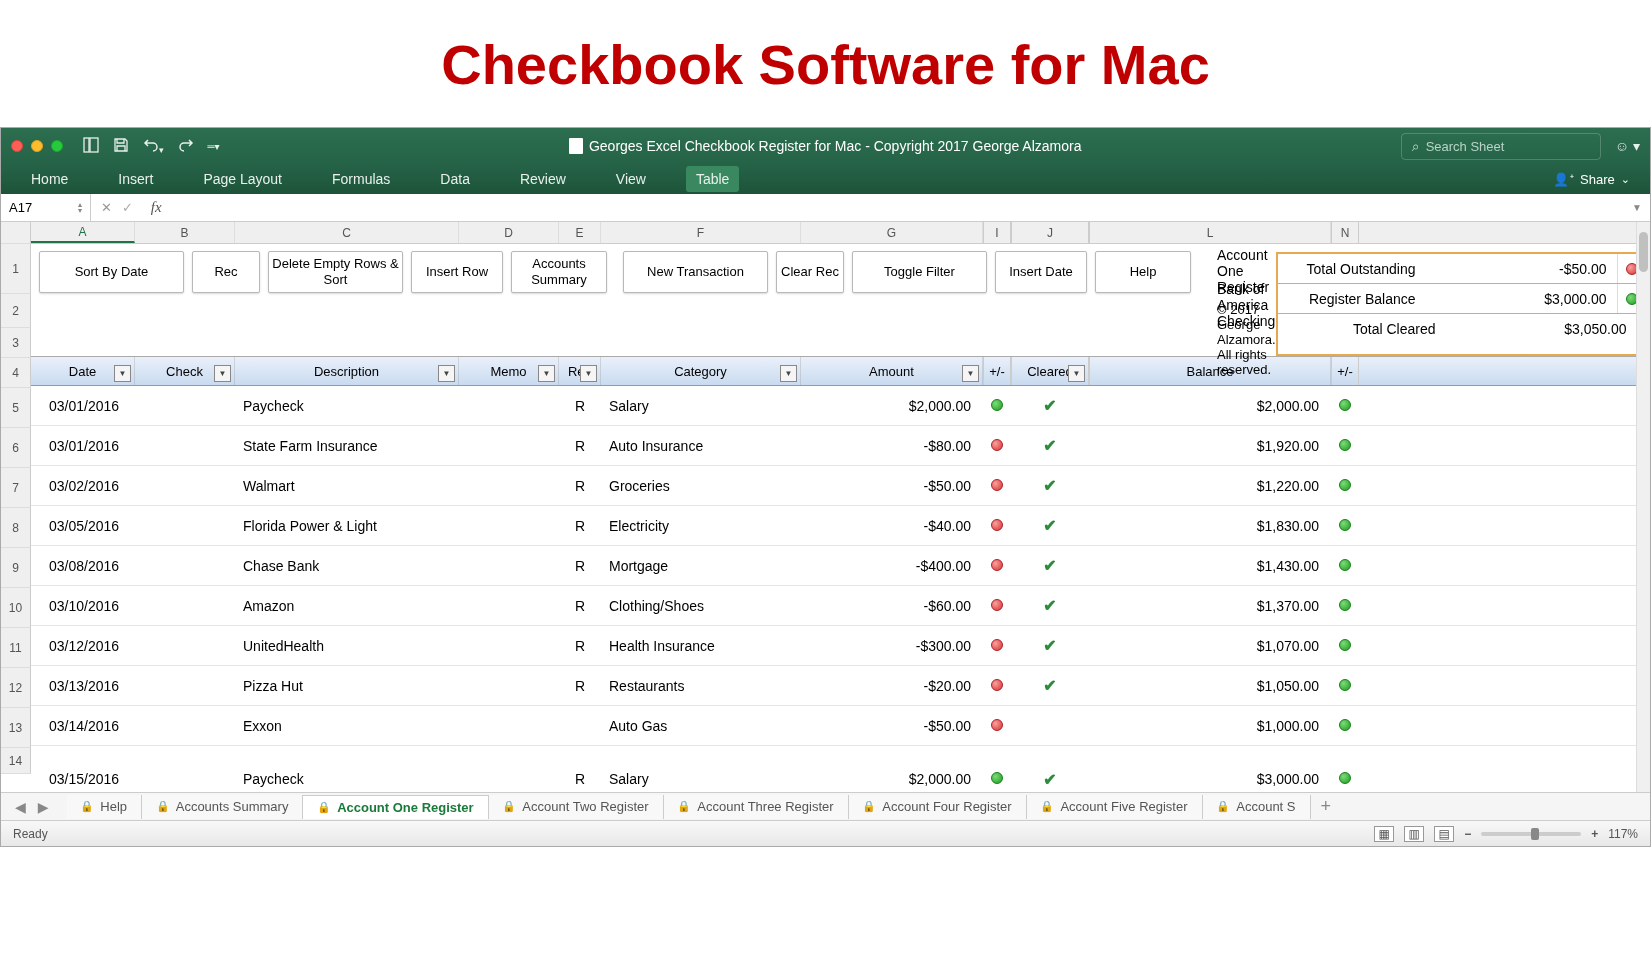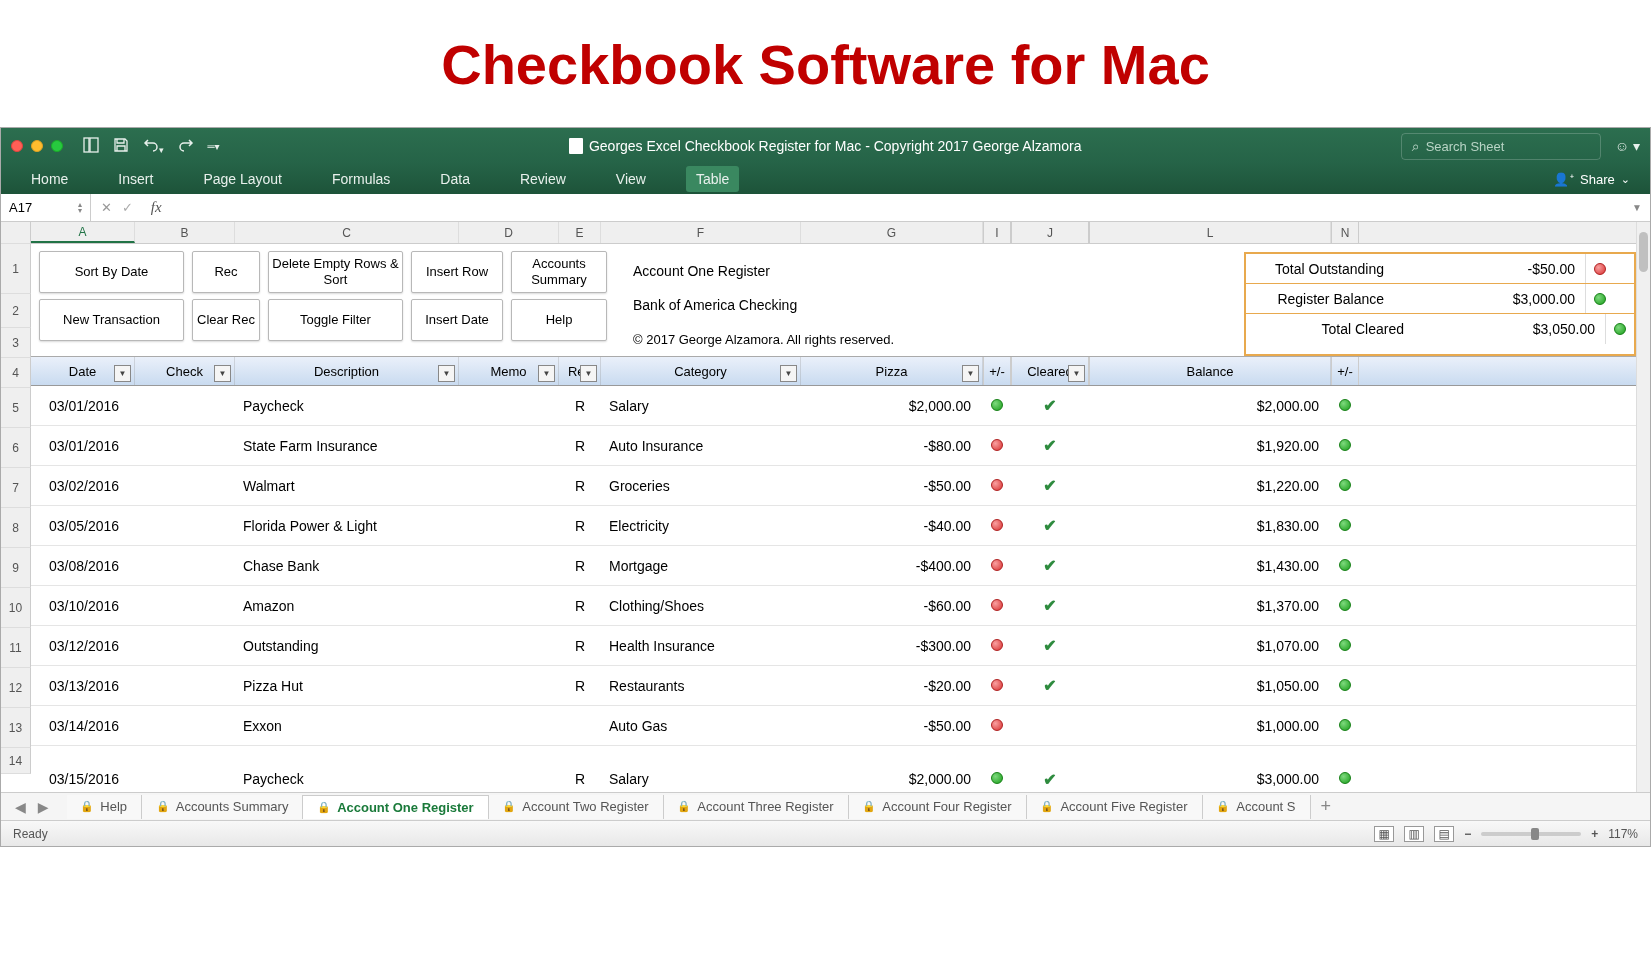--- a/index.html
+++ b/index.html
@@ -40,21 +40,21 @@
 .row-headers .rh.med { height: 40px; }
 .row-headers .rh.header { height: 30px; }
 
 .grid-content { flex: 1; overflow: hidden; position: relative; }
 .col-headers { display: flex; height: 22px; background: #efefef; border-bottom: 1px solid #ccc; }
 .ch { border-right: 1px solid #ddd; display: flex; align-items: center; justify-content: center; color: #555; font-size: 12px; }
 .ch.active { border-bottom: 2px solid #217346; color: #217346; font-weight: 500; }
 
 .sheet-body { position: relative; }
 .button-area { display: flex; }
-.btn-grid { display: flex; flex-direction: column; padding: 4px 0; }
+.btn-grid { display: flex; flex-direction: row; padding: 4px 0; }
 .btn-row { display: flex; gap: 8px; padding: 3px 8px; }
 .sheet-btn { border: 1px solid #b8b8b8; background: #fff; border-radius: 2px; box-shadow: 0 1px 2px rgba(0,0,0,0.15); font-size: 13px; display: flex; align-items: center; justify-content: center; cursor: pointer; text-align: center; line-height: 1.2; }
 .sb-w1 { width: 145px; height: 42px; }
 .sb-w2 { width: 68px; height: 42px; }
 .sb-w3 { width: 135px; height: 42px; }
 .sb-w4 { width: 92px; height: 42px; }
 .sb-w5 { width: 96px; height: 42px; }
 
 .info-area { flex: 1; display: flex; padding-top: 10px; }
 .info-left { flex: 1; padding-left: 18px; }
@@ -288,21 +288,21 @@
             </div>
           <div class="th-cell cw-E">
               <span>Rec</span>
               <span class="filter-btn">▼</span>
             </div>
           <div class="th-cell cw-F">
               <span>Category</span>
               <span class="filter-btn">▼</span>
             </div>
           <div class="th-cell cw-G">
-              <span>Pizza</span>
+              <span>Amount</span>
               <span class="filter-btn">▼</span>
             </div>
           <div class="th-cell cw-I">
               <span>+/-</span>
             </div>
           <div class="th-cell cw-J">
               <span>Cleared</span>
               <span class="filter-btn">▼</span>
             </div>
           <div class="th-cell cw-L">
@@ -388,21 +388,21 @@
               <div class="td cat">Clothing/Shoes</div>
               <div class="td amount">-$60.00</div>
               <div class="td pm"><span class="dot dot-red"></span></div>
               <div class="td cleared"><span class="check">✔</span></div>
               <div class="td balance">$1,370.00</div>
               <div class="td pm2"><span class="dot dot-green"></span></div>
             </div>
             <div class="data-row">
               <div class="td date">03/12/2016</div>
               <div class="td check"></div>
-              <div class="td desc">Outstanding</div>
+              <div class="td desc">UnitedHealth</div>
               <div class="td memo"></div>
               <div class="td rec">R</div>
               <div class="td cat">Health Insurance</div>
               <div class="td amount">-$300.00</div>
               <div class="td pm"><span class="dot dot-red"></span></div>
               <div class="td cleared"><span class="check">✔</span></div>
               <div class="td balance">$1,070.00</div>
               <div class="td pm2"><span class="dot dot-green"></span></div>
             </div>
             <div class="data-row">

